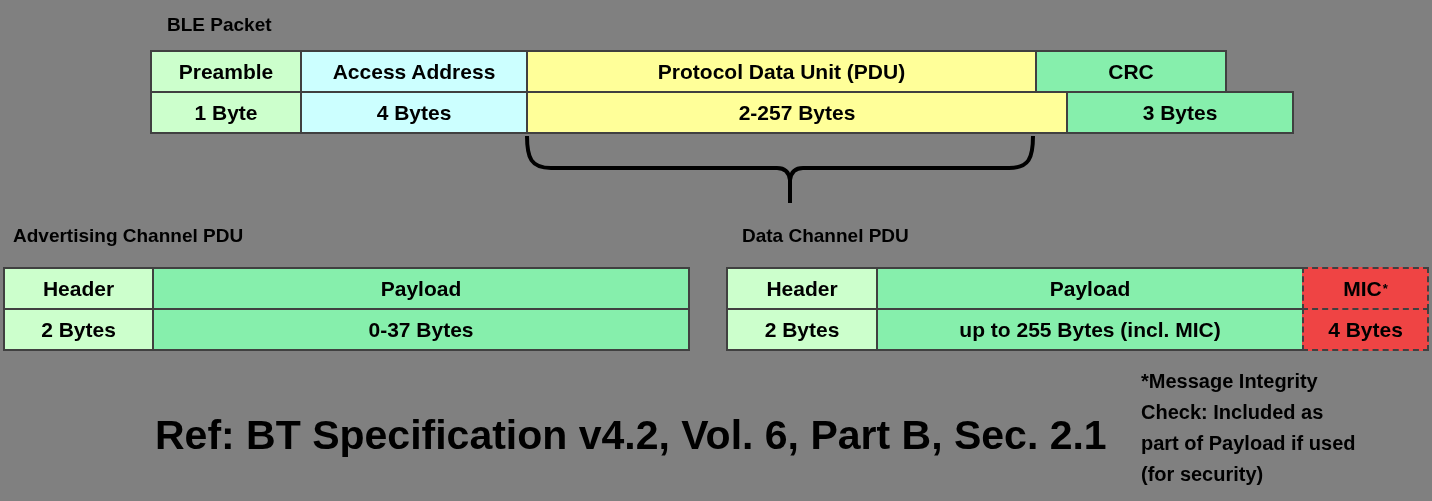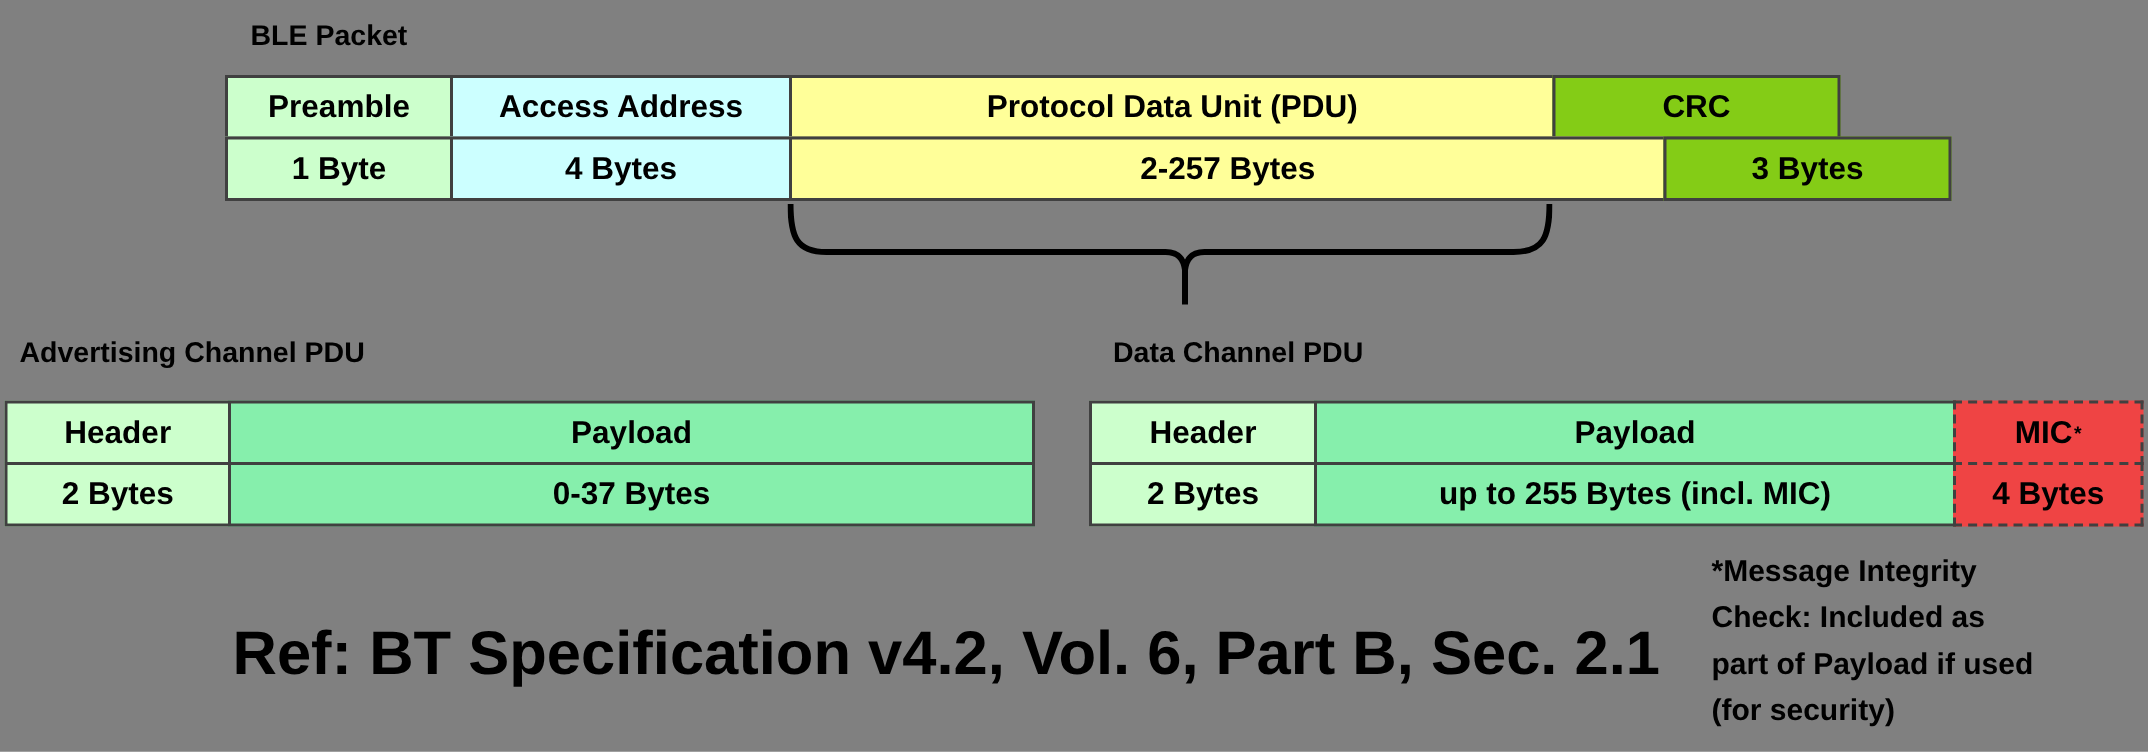--- a/index.html
+++ b/index.html
@@ -28,21 +28,21 @@
     align-items:center;
     justify-content:center;
     font-size:21px;
     white-space:nowrap;
     flex:0 0 auto;
   }
   .cell + .cell{margin-left:-2px;}
   .c-green{background:#ccffcc;}
   .c-cyan{background:#ccffff;}
   .c-yellow{background:#ffff99;}
-  .c-pink{background:#84cc16;}
+  .c-pink{background:#86efac;}
   .c-orange{background:#86efac;}
   .c-mic{background:#ef4444;border-style:dashed;}
   .c-mic sup{font-size:13px;line-height:0;margin-left:1px;}
   .brace{position:absolute;left:525px;top:136px;}
   .ref-text{
     position:absolute;
     left:155px;top:412px;
     font-size:41px;
     white-space:nowrap;
   }
@@ -64,22 +64,22 @@
   <div class="tbl" style="left:150px;top:50px;">
     <div class="trow">
       <div class="cell c-green" style="width:152px">Preamble</div>
       <div class="cell c-cyan" style="width:228px">Access Address</div>
       <div class="cell c-yellow" style="width:511px">Protocol Data Unit (PDU)</div>
       <div class="cell c-pink" style="width:192px">CRC</div>
     </div>
     <div class="trow">
       <div class="cell c-green" style="width:152px">1 Byte</div>
       <div class="cell c-cyan" style="width:228px">4 Bytes</div>
-      <div class="cell c-yellow" style="width:585px">2-257 Bytes</div>
-      <div class="cell c-pink" style="width:192px">3 Bytes</div>
+      <div class="cell c-yellow" style="width:542px">2-257 Bytes</div>
+      <div class="cell c-pink" style="width:228px">3 Bytes</div>
     </div>
   </div>
 
   <svg class="brace" width="510" height="70" viewBox="0 0 510 70">
     <path d="M2,0 C2,22 6,32 26,32 H252 C260,32 264,36 265,44 V67 V44 C266,36 270,32 278,32 H484 C504,32 508,22 508,0" fill="none" stroke="#000" stroke-width="4" stroke-linecap="round"></path>
   </svg>
 
   <div class="label" style="left:13px;top:225px;">Advertising Channel PDU</div>
 
   <div class="tbl" style="left:3px;top:267px;">

